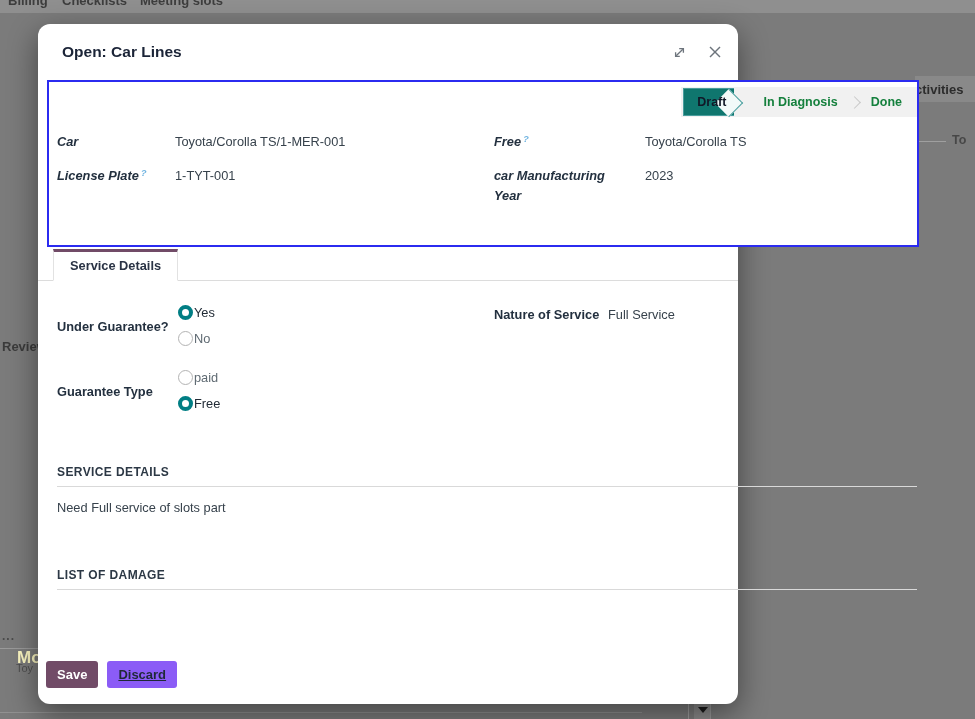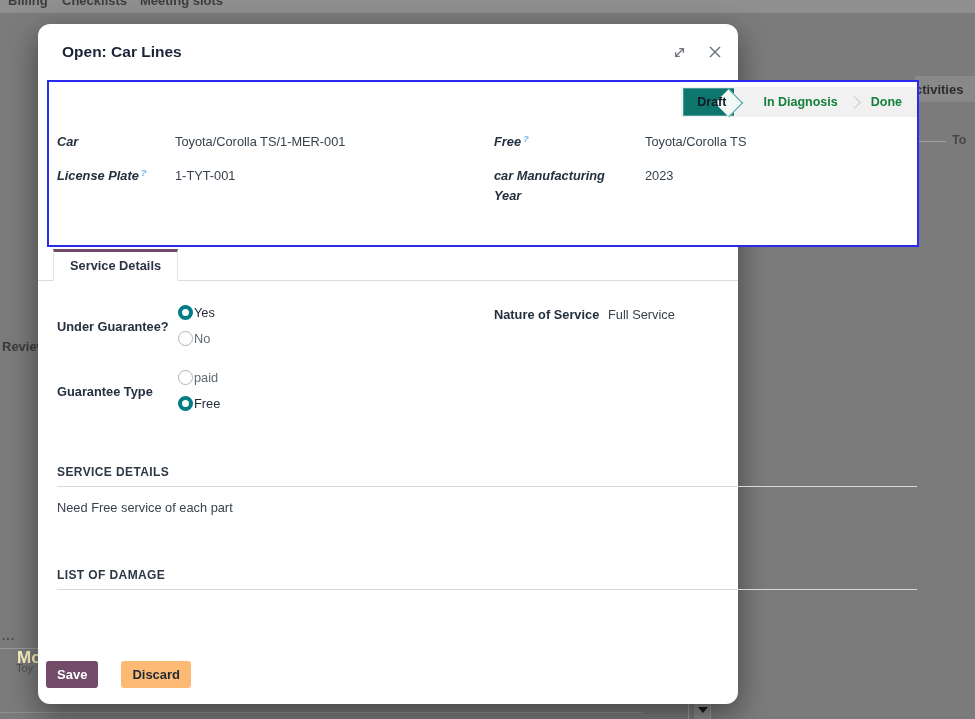--- a/index.html
+++ b/index.html
@@ -82,25 +82,25 @@
   .nature-value { font-size:12.8px; color:#37424c; }
 
   .section { position:absolute; left:19px; width:860px; }
   .sec1 { top:441px; }
   .sec2 { top:544px; }
   .section-title { font-size:12px; font-weight:700; letter-spacing:.4px; color:#2c3845;
     padding-bottom:7px; border-bottom:1px solid #d9d9d9; }
   .section-text { margin-top:13px; font-size:12.8px; color:#37424c; cursor:text; }
 
   
-  .modal-footer { position:absolute; left:8px; bottom:16px; display:flex; gap:23px; }
+  .modal-footer { position:absolute; left:8px; bottom:16px; display:flex; gap:9px; }
   .btn { border:none; border-radius:3px; padding:6px 11px; font-size:13px; font-weight:600;
     font-family:"Liberation Sans","DejaVu Sans",sans-serif; cursor:pointer; }
   .btn-save { background:#714B67; color:#fff; }
-  .btn-discard { background:#fdba74; color:#1f2937; }
+  .btn-discard { background:#8b5cf6; color:#1f2937;text-decoration:underline; }
 </style>
 </head>
 <body>
 
 <div class="backdrop">
   <div class="top-strip">
     <span class="menu-item" style="left:8px">Billing</span>
     <span class="menu-item" style="left:62px">Checklists</span>
     <span class="menu-item" style="left:140px">Meeting slots</span>
   </div>
@@ -217,21 +217,21 @@
     </div>
   </div>
 
   <div class="nature-block">
     <div class="nature-label">Nature of Service</div>
     <div class="nature-value">Full Service</div>
   </div>
 
   <div class="section sec1">
     <div class="section-title">SERVICE DETAILS</div>
-    <div class="section-text">Need Free service of each part</div>
+    <div class="section-text">Need Full service of slots part</div>
   </div>
 
   <div class="section sec2">
     <div class="section-title">LIST OF DAMAGE</div>
   </div>
 
   <div class="modal-footer">
     <button class="btn btn-save">Save</button>
     <button class="btn btn-discard">Discard</button>
   </div>

